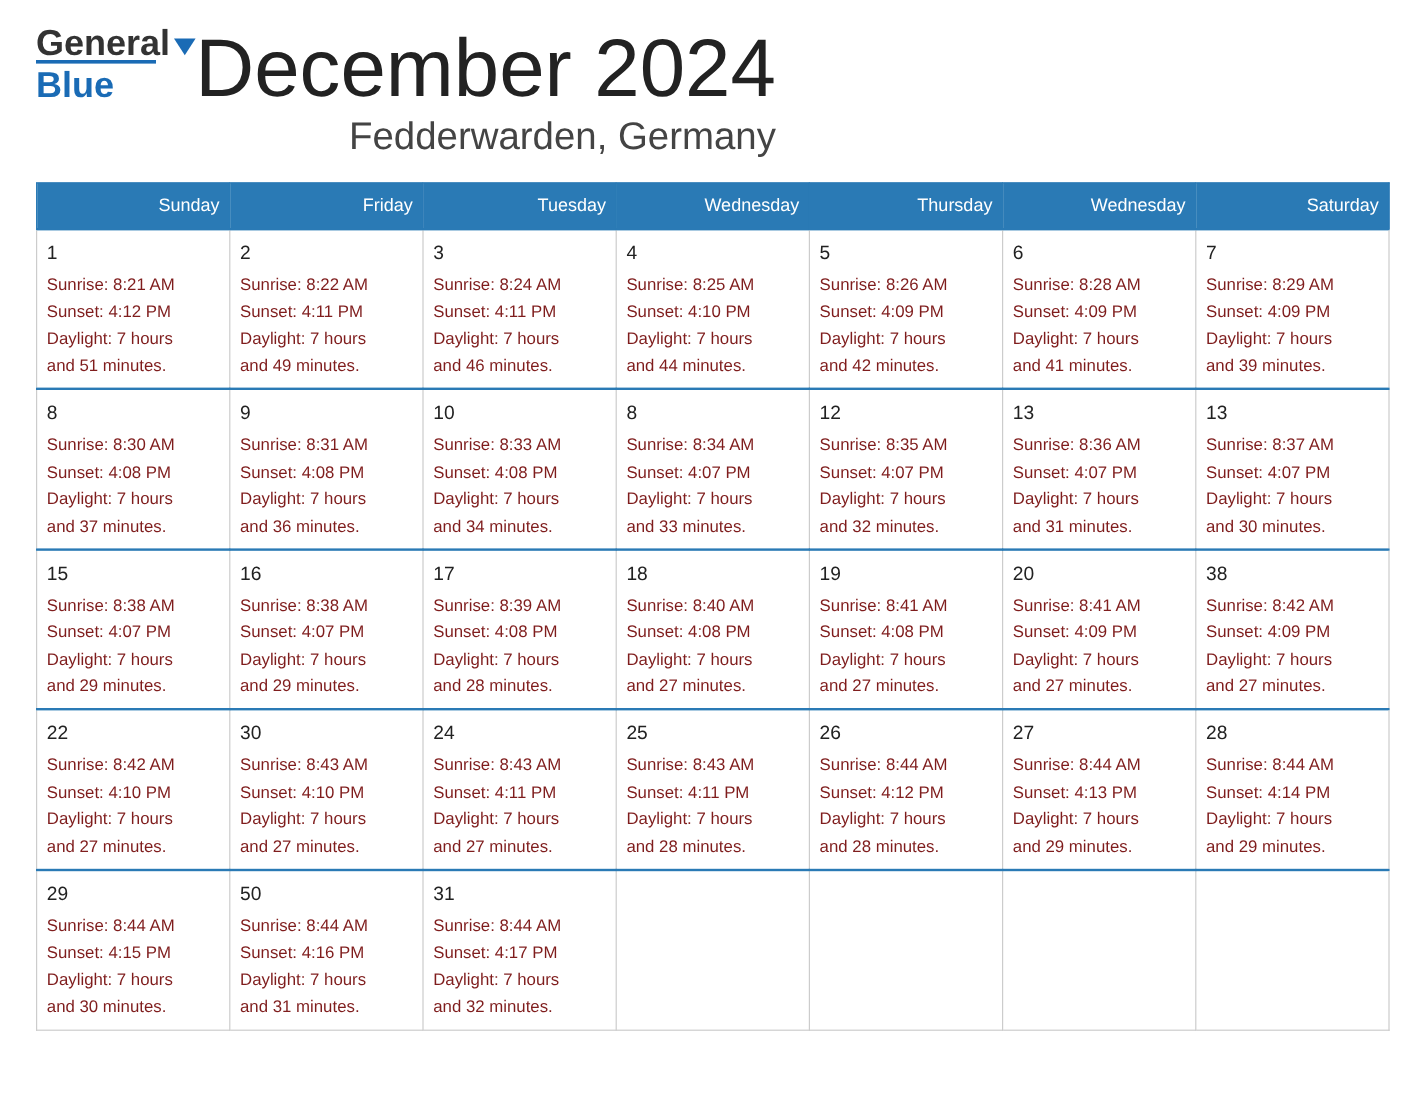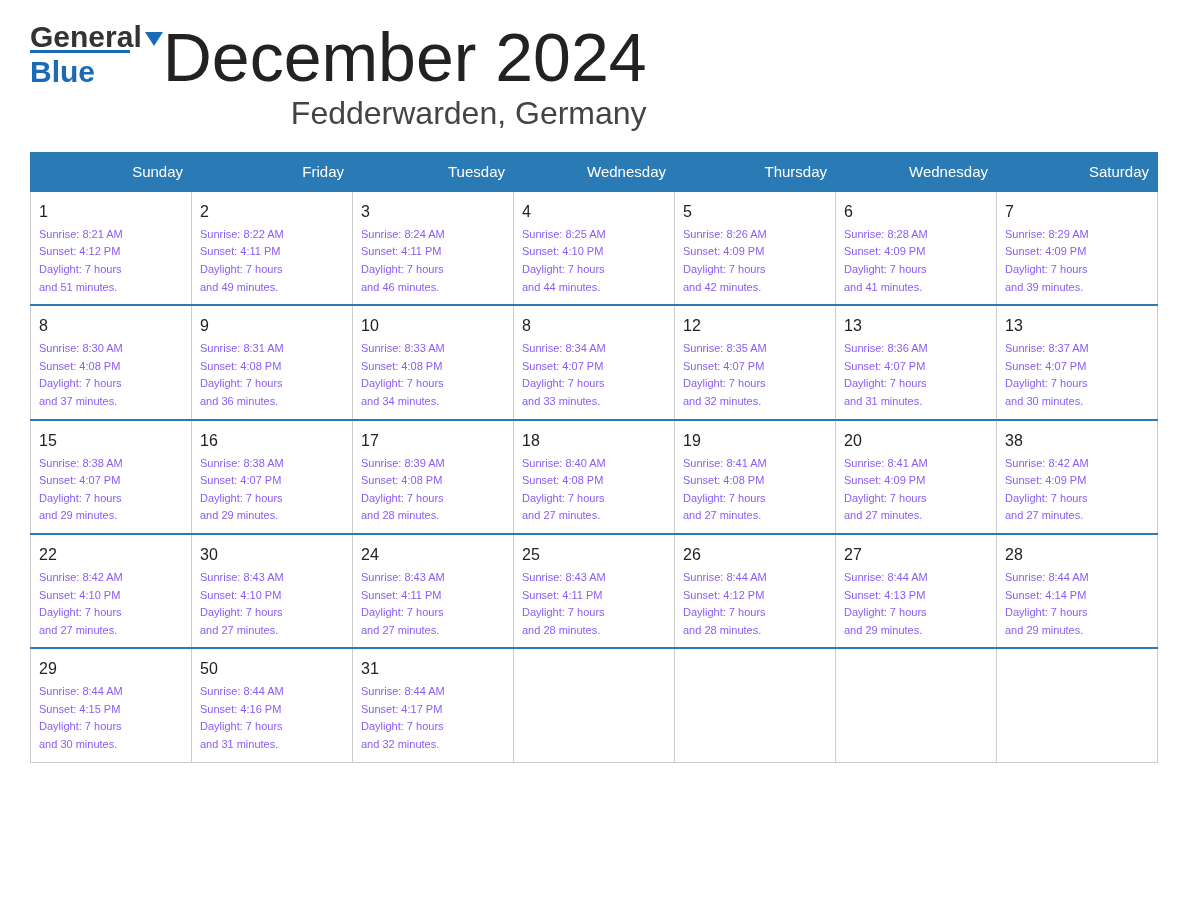--- a/index.html
+++ b/index.html
@@ -59,22 +59,22 @@
       min-height: 90px;
     }
     tbody tr td .day-number {
       font-size: 16px;
       font-weight: normal;
       display: block;
       margin-bottom: 2px;
       color: #222;
     }
     tbody tr td .day-info {
-      color: #8b5cf6;
-      font-size: 11px;
+      color: #7f1d1d;
+      font-size: 14px;
       line-height: 1.6;
     }
     tbody tr td.empty {
       background: #fff;
     }
     tbody tr {
       border-top: 2px solid #2a7ab5;
     }
   </style>
 </head>

